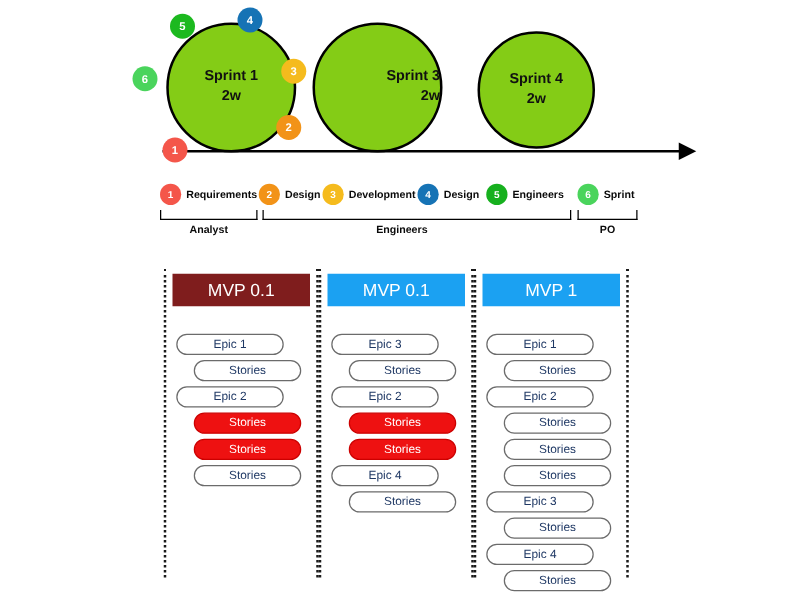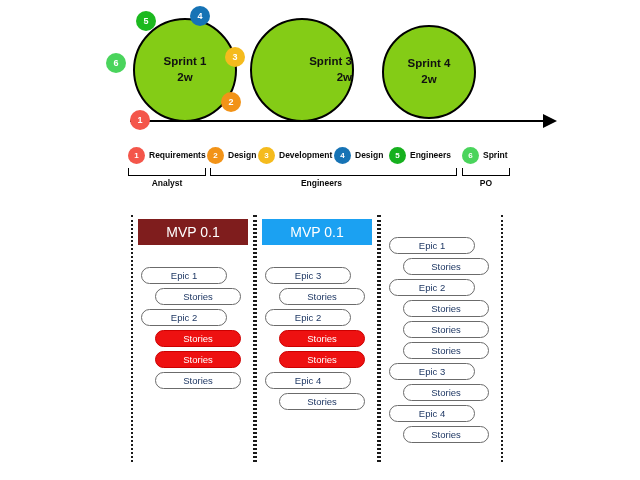--- a/index.html
+++ b/index.html
@@ -264,20 +264,21 @@
           <div class="pill" style="width: 86px; margin-left: 8px;">Epic 3</div>
           <div class="pill" style="width: 86px; margin-left: 22px;">Stories</div>
           <div class="pill" style="width: 86px; margin-left: 8px;">Epic 2</div>
           <div class="pill red" style="width: 86px; margin-left: 22px;">Stories</div>
           <div class="pill red" style="width: 86px; margin-left: 22px;">Stories</div>
           <div class="pill" style="width: 86px; margin-left: 8px;">Epic 4</div>
           <div class="pill" style="width: 86px; margin-left: 22px;">Stories</div>
         </div>
       </div>
       <div class="mvp-col" style="left: 379px; width: 124px;">
+        <div class="mvp-header" style="background: rgb(27, 161, 242);">MVP 1</div>
         <div class="mvp-list">
           <div class="pill" style="width: 86px; margin-left: 8px;">Epic 1</div>
           <div class="pill" style="width: 86px; margin-left: 22px;">Stories</div>
           <div class="pill" style="width: 86px; margin-left: 8px;">Epic 2</div>
           <div class="pill" style="width: 86px; margin-left: 22px;">Stories</div>
           <div class="pill" style="width: 86px; margin-left: 22px;">Stories</div>
           <div class="pill" style="width: 86px; margin-left: 22px;">Stories</div>
           <div class="pill" style="width: 86px; margin-left: 8px;">Epic 3</div>
           <div class="pill" style="width: 86px; margin-left: 22px;">Stories</div>
           <div class="pill" style="width: 86px; margin-left: 8px;">Epic 4</div>

